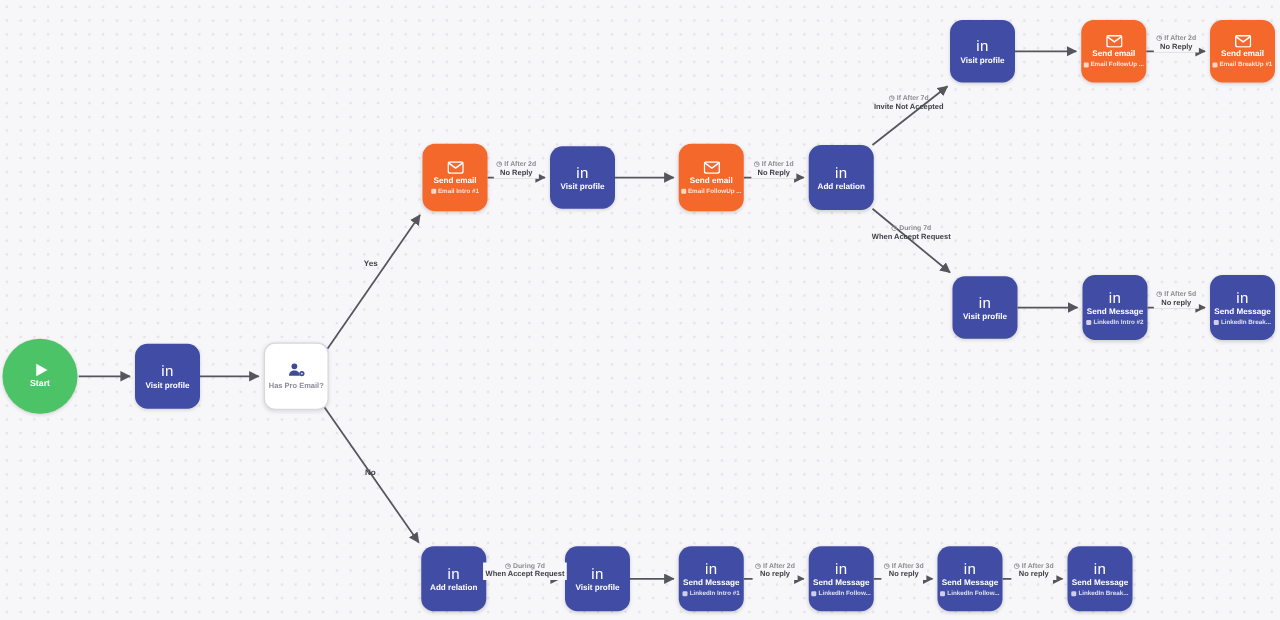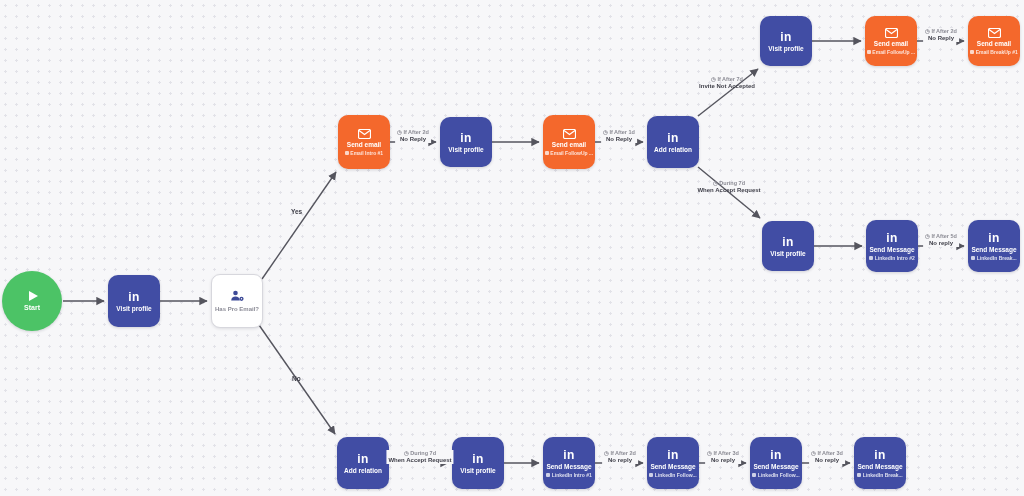--- a/index.html
+++ b/index.html
@@ -14,21 +14,21 @@
   .edge{stroke:#55555e; stroke-width:1.4; fill:none;}
 
   .node{
     position:absolute; width:52px; border-radius:10px; color:#fff;
     display:flex; flex-direction:column; align-items:center; justify-content:center;
     gap:2px; box-shadow:0 1px 3px rgba(40,40,60,.18); cursor:pointer; box-sizing:border-box;
     text-align:center;
   }
   .node.blue{background:#414DA4;}
   .node.orange{background:#F4682C;}
-  .ic-in{font-weight:bold; font-size:12px; line-height:12px; letter-spacing:.3px;}
+  .ic-in{font-weight:normal; font-size:12px; line-height:12px; letter-spacing:.3px;}
   .node .t{font-size:6.5px; font-weight:bold; line-height:7px;}
   .node .s{font-size:5px; font-weight:bold; opacity:.82; display:flex; align-items:center; gap:1.5px; line-height:6px;}
   .node .s .sq{display:inline-block; width:4px; height:4px; background:#fff; opacity:.9; border-radius:1px;}
   .node .s em{font-style:normal; white-space:nowrap;}
 
   .start{
     position:absolute; left:2px; top:271px; width:60px; height:60px; border-radius:50%;
     background:#4CC366; color:#fff; display:flex; flex-direction:column; align-items:center;
     justify-content:center; gap:3px; box-shadow:0 1px 3px rgba(40,40,60,.18); cursor:pointer;
   }

